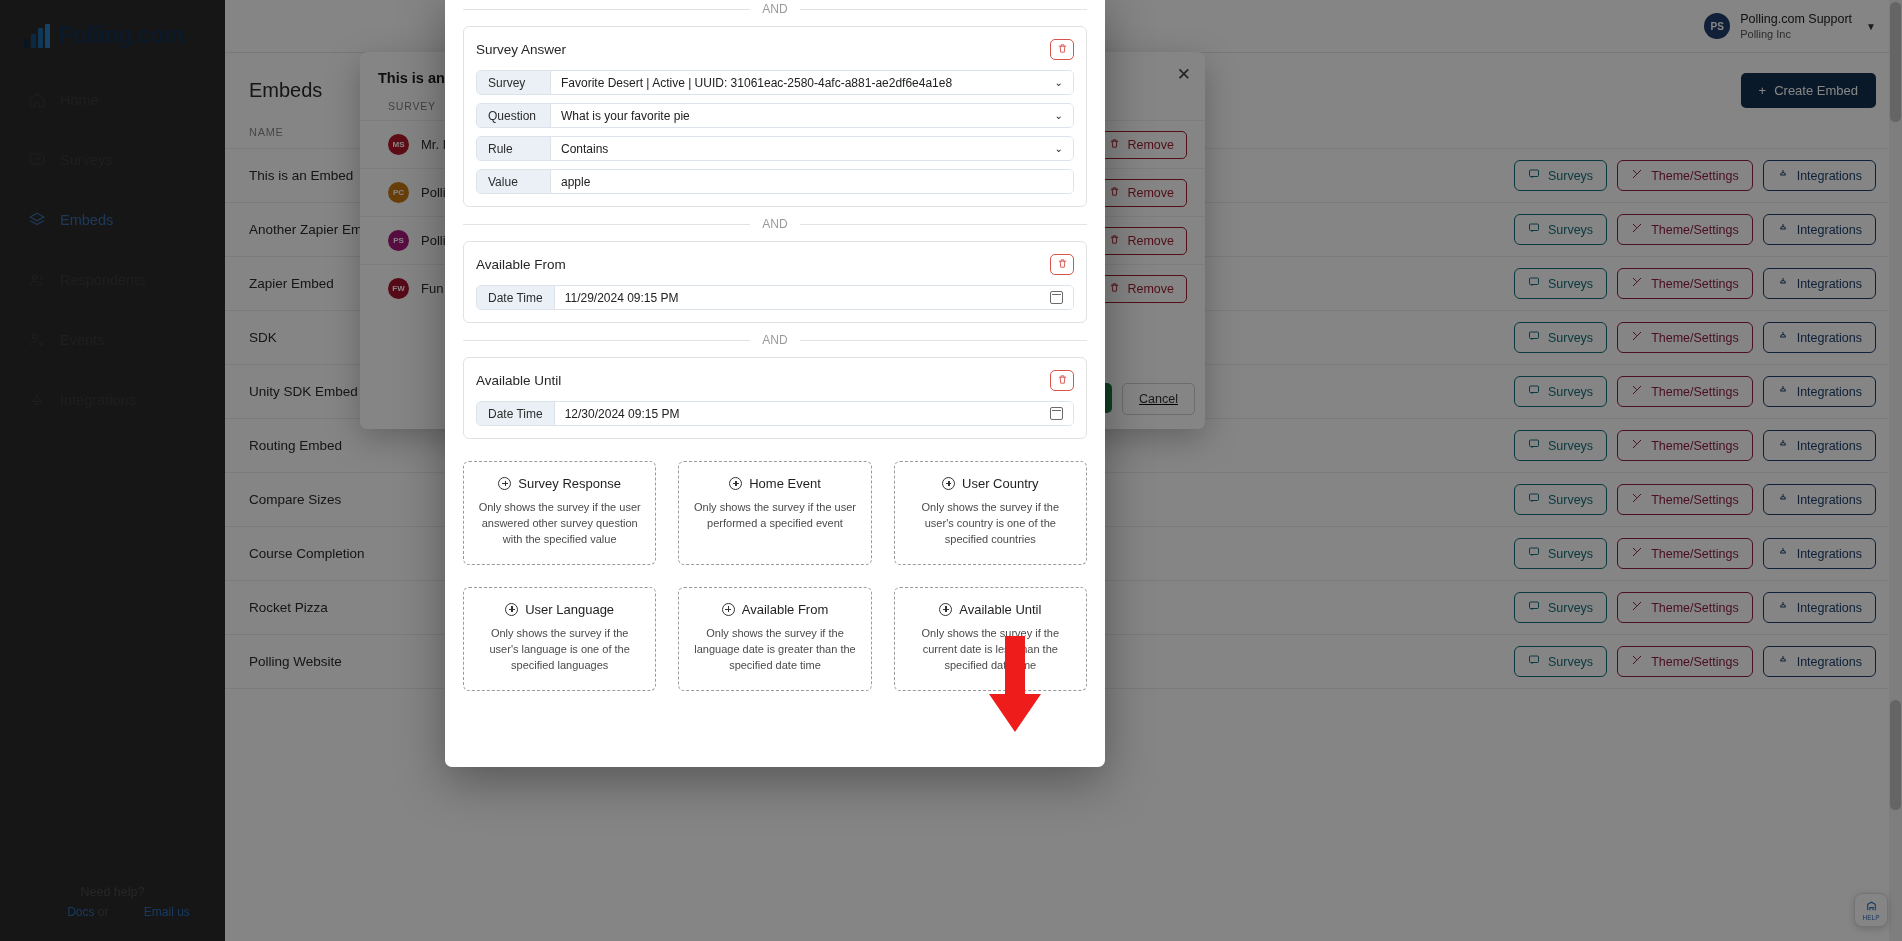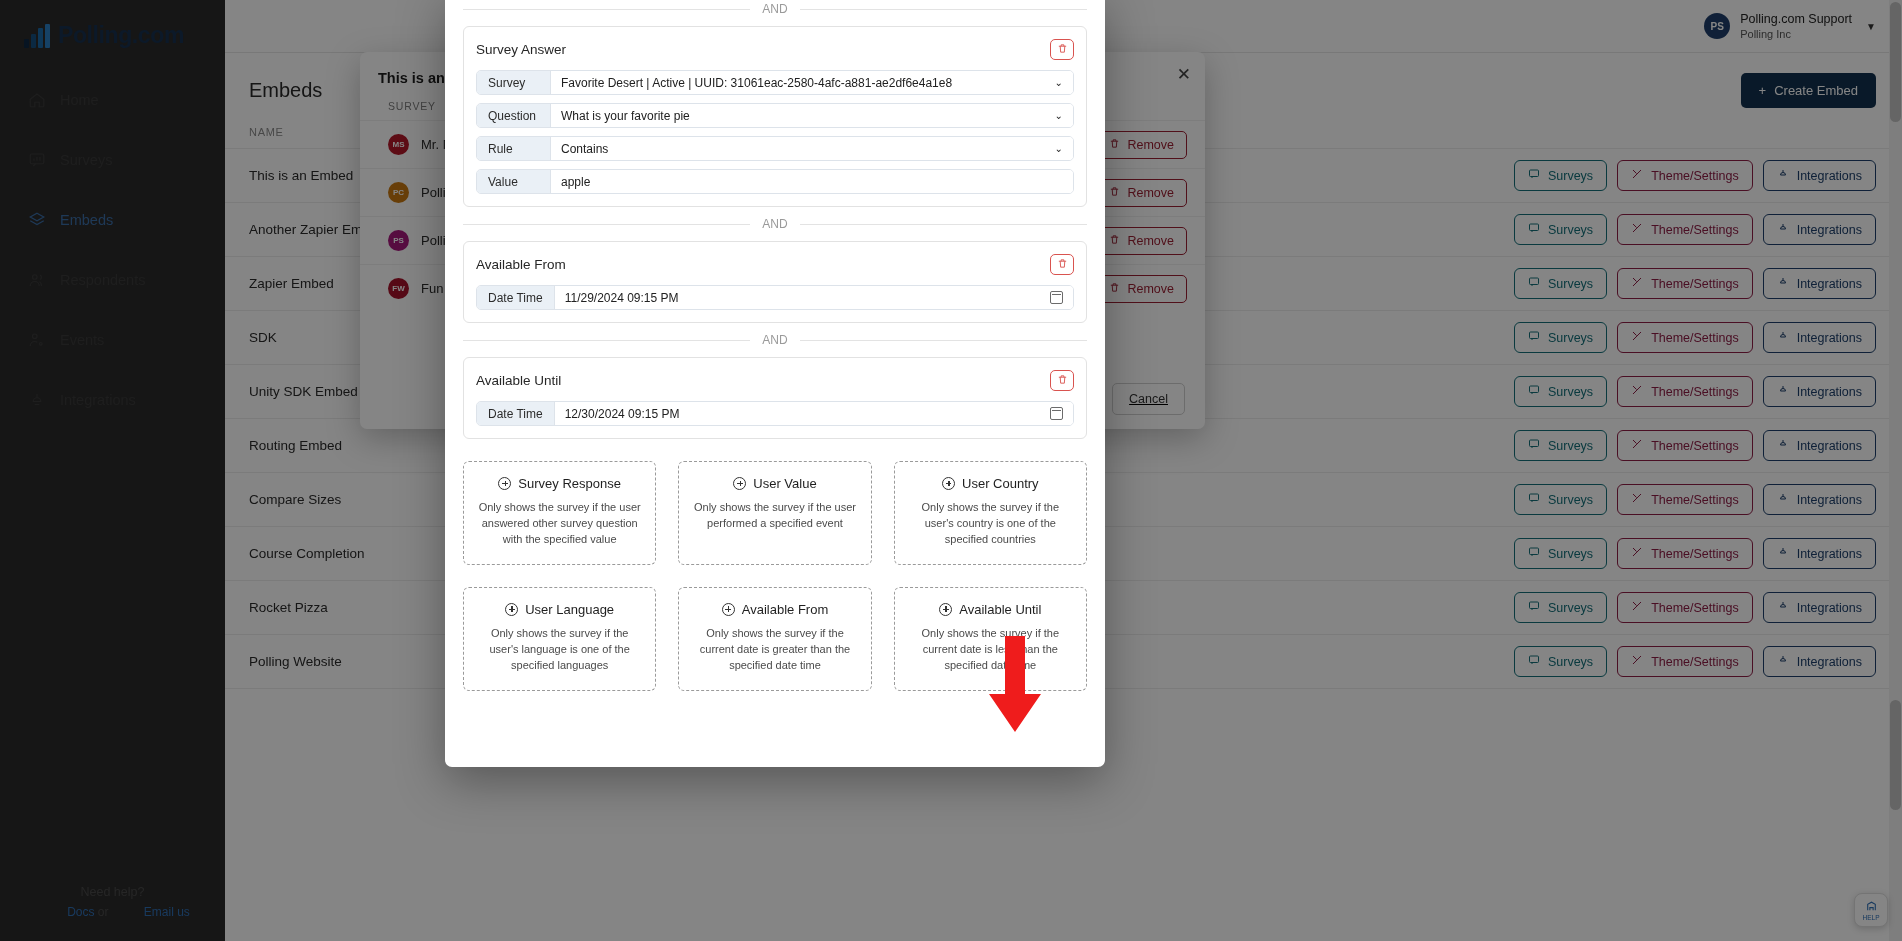--- a/index.html
+++ b/index.html
@@ -91,21 +91,21 @@
   .bg-list-row {
     display: flex; align-items: center; gap: 12px; height: 48px;
     padding: 0 18px 0 28px; border-top: 1px solid #efefef; font-size: 13px; color: #2b2b2b;
   }
   .av-sm { width: 21px; height: 21px; border-radius: 50%; color: #fff; font-size: 8px; font-weight: bold;
            display: flex; align-items: center; justify-content: center; flex: 0 0 auto; }
   .bg-remove {
     margin-left: auto; border: 1px solid #9b2033; color: #9b2033; background: #fff;
     border-radius: 5px; font-size: 12.5px; padding: 6px 12px; display: flex; align-items: center; gap: 7px;
   }
-  .bg-foot { position: absolute; right: 20px; bottom: 14px; display: flex; gap: 10px; align-items: flex-start; text-decoration: underline; }
+  .bg-foot { position: absolute; right: 10px; bottom: 14px; display: flex; gap: 10px; align-items: flex-start; text-decoration: underline; }
   .btn-green { background: #1d7a44; color: #fff; border: none; border-radius: 5px; font-size: 12.5px; padding: 8px 16px; }
   .btn-plain { background: #fff; border: 1px solid #cfcfcf; color: #333; border-radius: 5px; font-size: 12.5px; padding: 8px 16px; }
 
   .dimmer { position: absolute; inset: 0; background: rgba(0,0,0,.48); }
 
   
   .modal {
     position: absolute; left: 445px; top: -8px; width: 660px; height: 775px;
     background: #fff; border-radius: 7px; box-shadow: 0 14px 48px rgba(0,0,0,.35);
     display: flex; flex-direction: column; overflow: hidden;
@@ -695,21 +695,21 @@
           <div class="opt-card">
             <div class="opt-title">
               <span class="plus-ico"></span>
               <span>Survey Response</span>
             </div>
             <div class="opt-desc">Only shows the survey if the user answered other survey question with the specified value</div>
           </div>
           <div class="opt-card">
             <div class="opt-title">
               <span class="plus-ico"></span>
-              <span>User Value</span>
+              <span>Home Event</span>
             </div>
             <div class="opt-desc">Only shows the survey if the user performed a specified event</div>
           </div>
           <div class="opt-card">
             <div class="opt-title">
               <span class="plus-ico"></span>
               <span>User Country</span>
             </div>
             <div class="opt-desc">Only shows the survey if the user's country is one of the specified countries</div>
           </div>
@@ -718,21 +718,21 @@
               <span class="plus-ico"></span>
               <span>User Language</span>
             </div>
             <div class="opt-desc">Only shows the survey if the user's language is one of the specified languages</div>
           </div>
           <div class="opt-card">
             <div class="opt-title">
               <span class="plus-ico"></span>
               <span>Available From</span>
             </div>
-            <div class="opt-desc">Only shows the survey if the current date is greater than the specified date time</div>
+            <div class="opt-desc">Only shows the survey if the language date is greater than the specified date time</div>
           </div>
           <div class="opt-card">
             <div class="opt-title">
               <span class="plus-ico"></span>
               <span>Available Until</span>
             </div>
             <div class="opt-desc">Only shows the survey if the current date is less than the specified date time</div>
           </div>
         </div>
 

